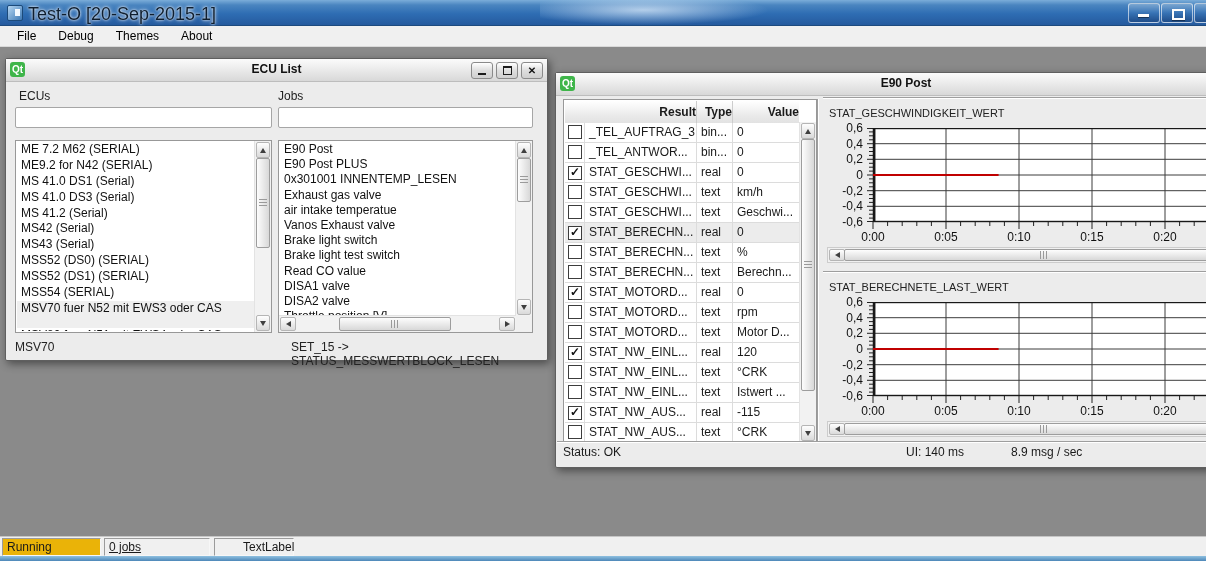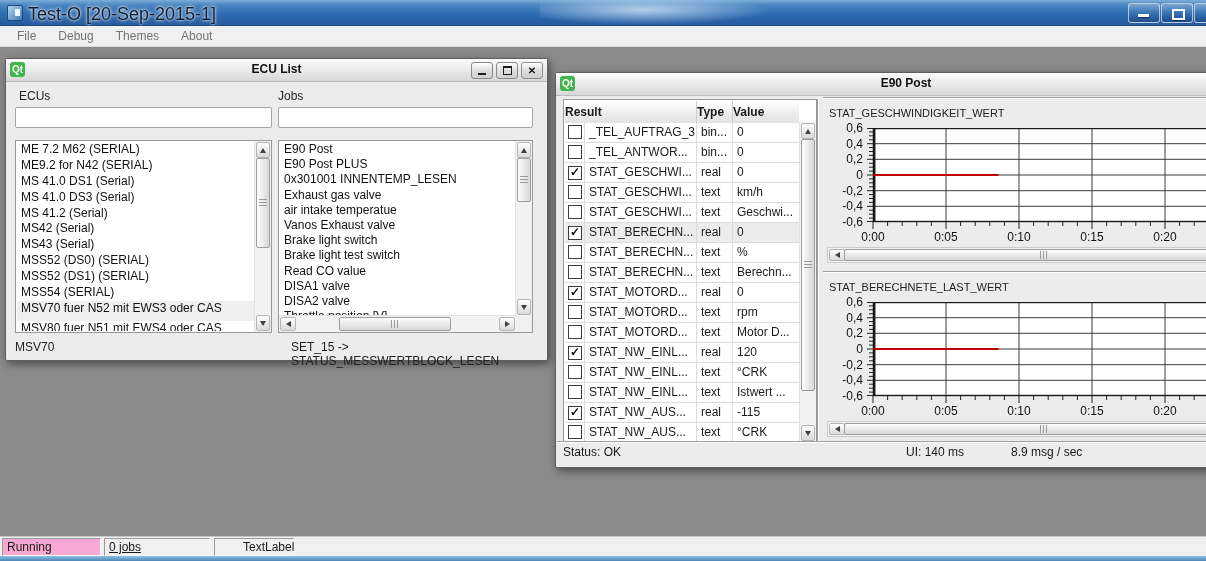--- a/index.html
+++ b/index.html
@@ -17,21 +17,21 @@
   .app-icon i{position:absolute;right:2px;top:3px;width:5px;height:7px;background:#f2f8ff;display:block;}
   .main-title{position:absolute;left:28px;top:4px;font-size:18px;color:#0e1e30;
     text-shadow:0 0 4px rgba(255,255,255,.9),0 0 2px rgba(255,255,255,.9);}
   .cap-btn{position:absolute;top:3px;height:18px;width:30px;border:1px solid rgba(255,255,255,.6);
     border-radius:3px;background:linear-gradient(rgba(255,255,255,.25),rgba(255,255,255,.05) 45%,rgba(0,0,20,.18));}
   .cap-btn .bar{position:absolute;left:9px;bottom:5px;width:11px;height:3px;background:#fdfdfd;box-shadow:0 1px 1px rgba(0,0,0,.5);}
   .cap-btn .box{position:absolute;left:10px;top:5px;width:9px;height:7px;border:2px solid #fdfdfd;box-shadow:0 1px 1px rgba(0,0,0,.4);}
 
   .menubar{position:absolute;left:0;top:26px;width:1206px;height:21px;background:#f0f0f0;
     border-bottom:1px solid #d9d9d9;display:flex;align-items:center;padding-left:6px;box-sizing:border-box;}
-  .menu-item{padding:2px 11px;color:#737373;}
+  .menu-item{padding:2px 11px;color:#000000;}
 
   .mdi{position:absolute;left:0;top:47px;width:1206px;height:489px;background:#8a8a8a;}
 
   
   .cwin{position:absolute;background:#ececec;border:1px solid #5f5f5f;border-radius:2px;
     box-shadow:2px 3px 8px rgba(0,0,0,.45);}
   .ctit{position:absolute;left:0;top:0;right:0;height:22px;
     background:linear-gradient(#fbfbfb,#e8e8e8 55%,#d8d8d8);border-bottom:1px solid #bdbdbd;}
   .ctit .qt{position:absolute;left:4px;top:3px;width:15px;height:15px;border-radius:3px;background:#3fb54a;
     color:#fff;font-weight:bold;font-size:10px;line-height:15px;text-align:center;}
@@ -72,21 +72,21 @@
   .tri-up{border-left:3.5px solid transparent;border-right:3.5px solid transparent;border-bottom:5px solid #3f3f3f;}
   .tri-down{border-left:3.5px solid transparent;border-right:3.5px solid transparent;border-top:5px solid #3f3f3f;}
   .tri-left{border-top:3.5px solid transparent;border-bottom:3.5px solid transparent;border-right:5px solid #3f3f3f;}
   .tri-right{border-top:3.5px solid transparent;border-bottom:3.5px solid transparent;border-left:5px solid #3f3f3f;}
 
   
   .rtable{position:absolute;background:#fff;border:1px solid #989898;}
   .thead{position:absolute;left:1px;top:1px;right:17px;height:22px;display:flex;
     background:linear-gradient(#ffffff,#e9e9e9 70%,#e2e2e2);border-bottom:1px solid #c2c2c2;
     font-weight:bold;}
-  .th{text-align:left;line-height:22px;border-right:1px solid #cdcdcd;box-sizing:border-box;}
+  .th{text-align:right;line-height:22px;border-right:1px solid #cdcdcd;box-sizing:border-box;}
   .trows{position:absolute;left:1px;top:23px;right:17px;bottom:1px;}
   .trow{display:flex;height:19px;border-bottom:1px solid #dcdcdc;background:#fff;}
   .trow.rsel{background:#ececec;}
   .tc{box-sizing:border-box;border-right:1px solid #dcdcdc;line-height:19px;white-space:nowrap;overflow:hidden;padding-left:4px;}
   .c-cb{width:20px;padding-left:0;}
   .c-res{width:112px;}
   .c-type{width:36px;}
   .c-val{width:66px;border-right:none;}
   .cb{display:inline-block;width:12px;height:12px;border:1px solid #3c3c3c;background:#fff;margin:2px 0 0 3px;
     font-size:12px;line-height:11px;font-weight:bold;text-align:center;color:#111;}
@@ -177,21 +177,21 @@
           <div class="list-item" style="height: 15.9px; line-height: 15.9px;">ME 7.2 M62 (SERIAL)</div>
           <div class="list-item" style="height: 15.9px; line-height: 15.9px;">ME9.2 for N42 (SERIAL)</div>
           <div class="list-item" style="height: 15.9px; line-height: 15.9px;">MS 41.0 DS1 (Serial)</div>
           <div class="list-item" style="height: 15.9px; line-height: 15.9px;">MS 41.0 DS3 (Serial)</div>
           <div class="list-item" style="height: 15.9px; line-height: 15.9px;">MS 41.2 (Serial)</div>
           <div class="list-item" style="height: 15.9px; line-height: 15.9px;">MS42 (Serial)</div>
           <div class="list-item" style="height: 15.9px; line-height: 15.9px;">MS43 (Serial)</div>
           <div class="list-item" style="height: 15.9px; line-height: 15.9px;">MSS52 (DS0) (SERIAL)</div>
           <div class="list-item" style="height: 15.9px; line-height: 15.9px;">MSS52 (DS1) (SERIAL)</div>
           <div class="list-item" style="height: 15.9px; line-height: 15.9px;">MSS54 (SERIAL)</div>
-          <div class="list-item sel" style="height: 20px; line-height: 15.9px;">MSV70 fuer N52 mit EWS3 oder CAS</div>
+          <div class="list-item sel" style="height: 27px; line-height: 15.9px;">MSV70 fuer N52 mit EWS3 oder CAS</div>
           <div class="list-item" style="height: 15.9px; line-height: 15.9px;">MSV80 fuer N51 mit EWS4 oder CAS</div>
         </div>
       <div class="vsb">
         <div class="sbb top">
             <span class="tri tri-up"></span>
           </div>
         <div class="vthumb" style="top:17px;height:88px;">
             <span class="grip grip-v"></span>
           </div>
         <div class="sbb bot">
@@ -563,17 +563,17 @@
     <div class="stgroove"></div>
     <div class="e90status">
       <span class="s1">Status: OK</span>
       <span class="s2">UI:  140 ms</span>
       <span class="s3">8.9 msg / sec</span>
     </div>
   </div>
 </div>
 
 <div class="statusbar">
-  <div class="spanel run" id="running-panel" style="background: #f9a8d4;">Running</div>
+  <div class="spanel run" id="running-panel" style="background: #eab308;">Running</div>
   <div class="spanel jobs">0 jobs</div>
   <div class="spanel tlabel">TextLabel</div>
 </div>
 <div class="taskbar"></div>
 
 </body></html>

